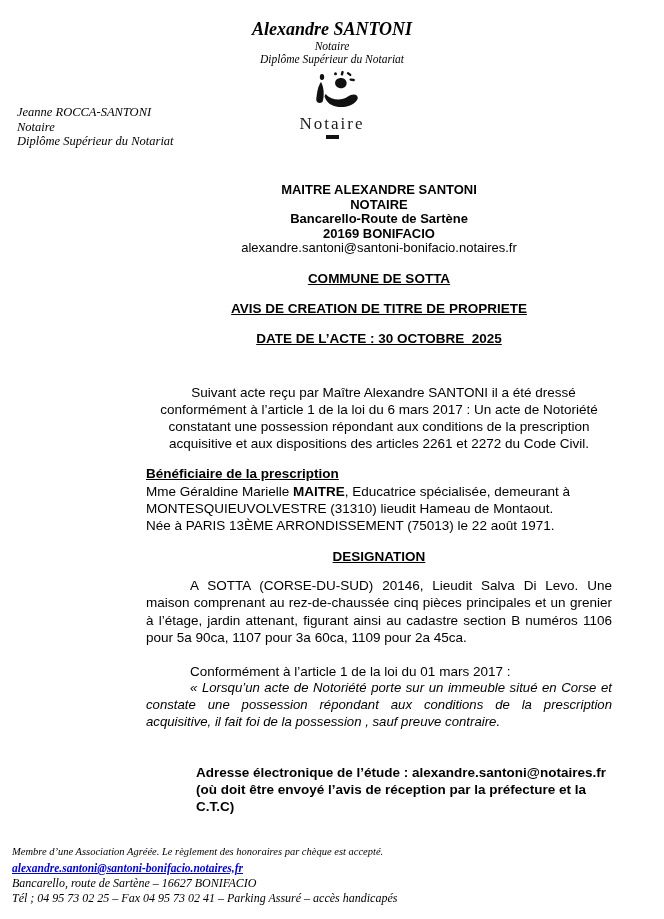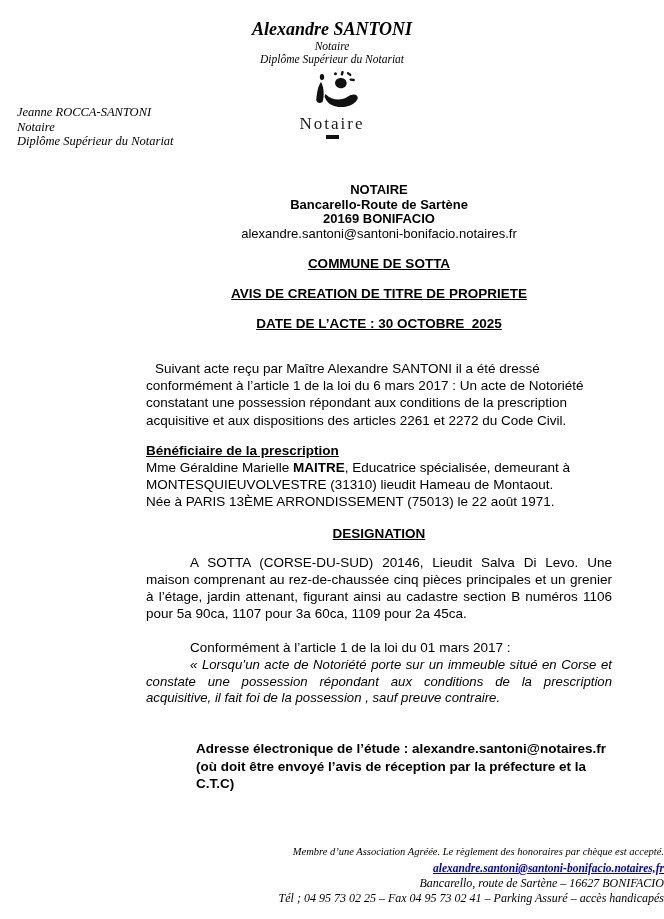--- a/index.html
+++ b/index.html
@@ -50,39 +50,39 @@
   .doc-heading {
     margin-top:15px; text-align:center;
     font-size:13.5px; font-weight:bold;
     text-decoration:underline;
     white-space:pre-wrap;
   }
 
   p.body-text, .benef p, .benef-heading {
     font-size:13.5px; line-height:17.2px;
   }
-  p.intro { margin-top:29px; text-indent:9px; }
+  p.intro { margin-top:38px; text-indent:9px;text-align:center; }
   .benef { margin-top:13px; }
   .benef-heading { font-weight:bold; text-decoration:underline; }
   p.justified { text-align:justify; }
   p.indent { text-indent:44px; }
   p.designation { margin-top:13px; }
   p.conformement { margin-top:17px; }
   p.quote {
     font-style:italic; font-size:13.2px; line-height:16.9px;
   }
   .adresse {
     margin-top:33px; margin-left:50px;
     font-weight:bold; font-size:13.5px; line-height:17.2px;
   }
 
   
   .footer {
-    position:absolute; left:0; right:0; bottom:14px;
-    text-align:right;
+    position:absolute; left:12px; right:0; bottom:14px;
+    text-align:left;
     font-family:"Liberation Serif", serif;
     font-style:italic;
   }
   .footer .f-line1 { font-size:10.5px; line-height:13px; }
   .footer .f-email {
     display:inline-block;
     font-size:11.5px; line-height:14px;
     color:#0000cc; text-decoration:underline; font-weight:bold;
   }
   .footer .f-line3, .footer .f-line4 { font-size:12px; line-height:14.5px; }
@@ -121,20 +121,21 @@
     <div class="associate">
       <div>Jeanne ROCCA-SANTONI</div>
       <div>Notaire</div>
       <div>Diplôme Supérieur du Notariat</div>
     </div>
   </header>
 
   <main class="content">
 
     <div class="office-block">
+      <div>MAITRE ALEXANDRE SANTONI</div>
       <div>NOTAIRE</div>
       <div>Bancarello-Route de Sartène</div>
       <div>20169 BONIFACIO</div>
       <div class="email">alexandre.santoni@santoni-bonifacio.notaires.fr</div>
     </div>
 
     <h2 class="doc-heading">COMMUNE DE SOTTA</h2>
     <h2 class="doc-heading">AVIS DE CREATION DE TITRE DE PROPRIETE</h2>
     <h2 class="doc-heading">DATE DE L’ACTE : 30 OCTOBRE  2025</h2>
 

